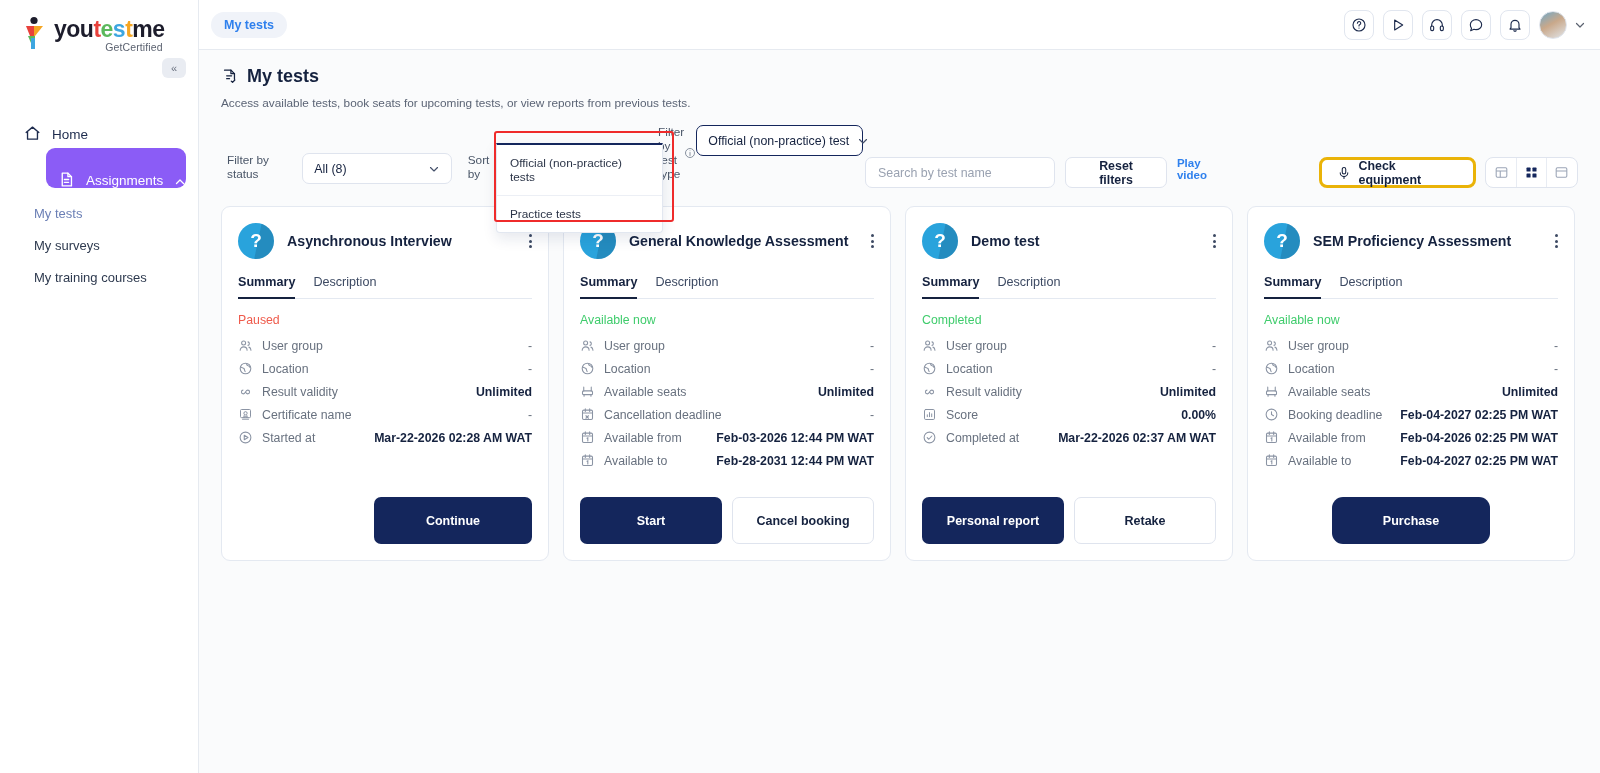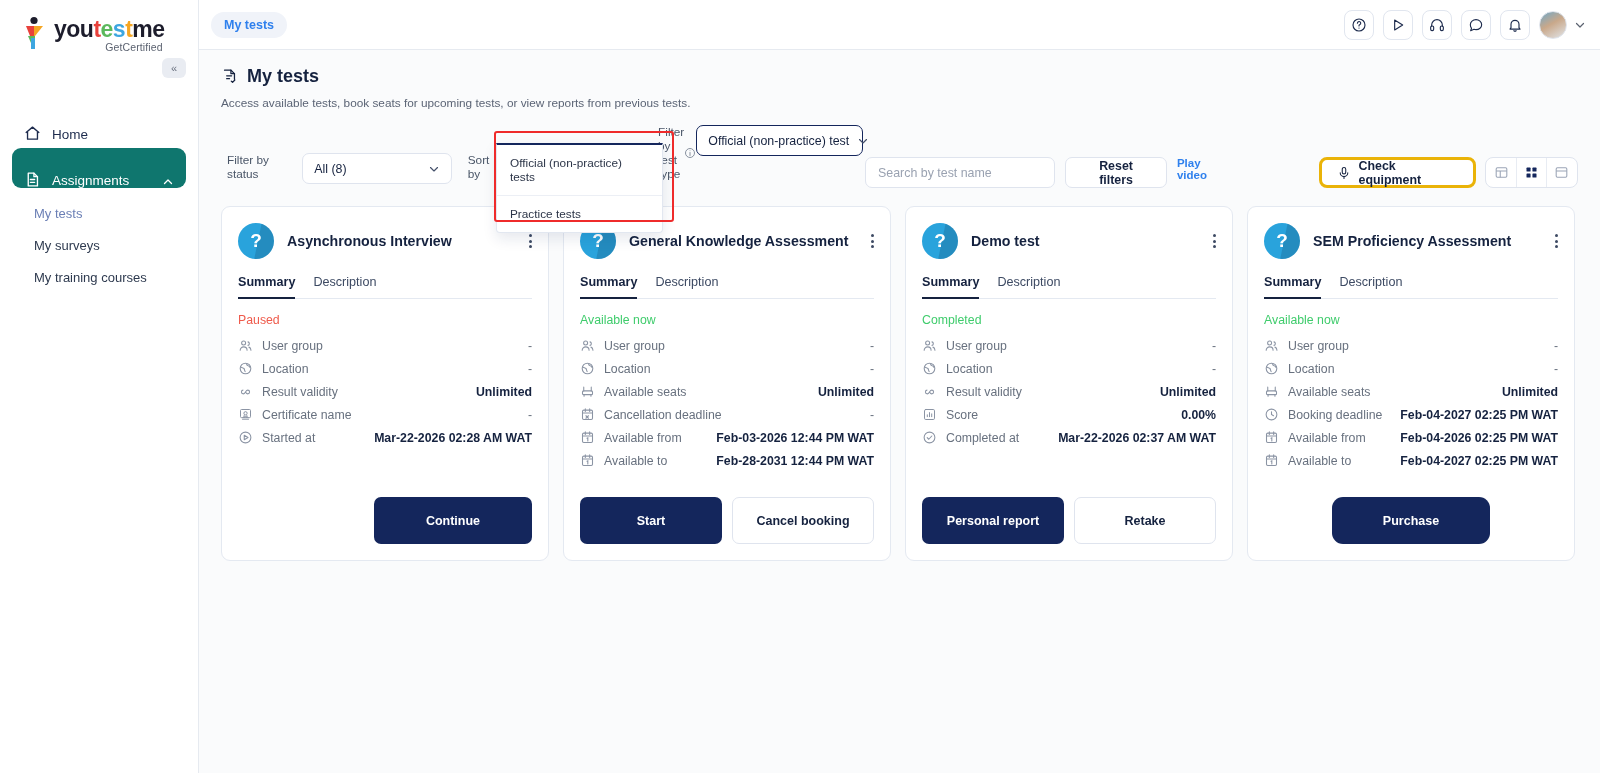--- a/index.html
+++ b/index.html
@@ -38,21 +38,21 @@
     display: flex; align-items: center; justify-content: center;
     font-size: 11px; cursor: pointer; border: none;
   }
   .nav { margin-top: 46px; padding: 0 12px; }
   .nav-item {
     display: flex; align-items: flex-end; gap: 11px;
     height: 40px; padding: 0 12px; border-radius: 9px;
     font-size: 13.5px; color: #1d2b4d; font-weight: 400;
     cursor: pointer; margin-bottom: 6px;
   }
-  .nav-item.active { background: #0f766e; color: #ffffff; }
+  .nav-item.active { background: #8b5cf6; color: #ffffff; margin-left: 34px; }
   .nav-item .chev { margin-left: auto; font-size: 10px; }
   .subnav { padding: 4px 0 0 22px; }
   .subnav-item {
     font-size: 13px; color: #2e3a4f; padding: 8px 0 9px 0;
     cursor: pointer; font-weight: 400;
   }
   .subnav-item.current { color: #6b7fb5; }
 
   
   .main { flex: 1; display: flex; flex-direction: column; background: #fafbfc; min-width: 0; }

